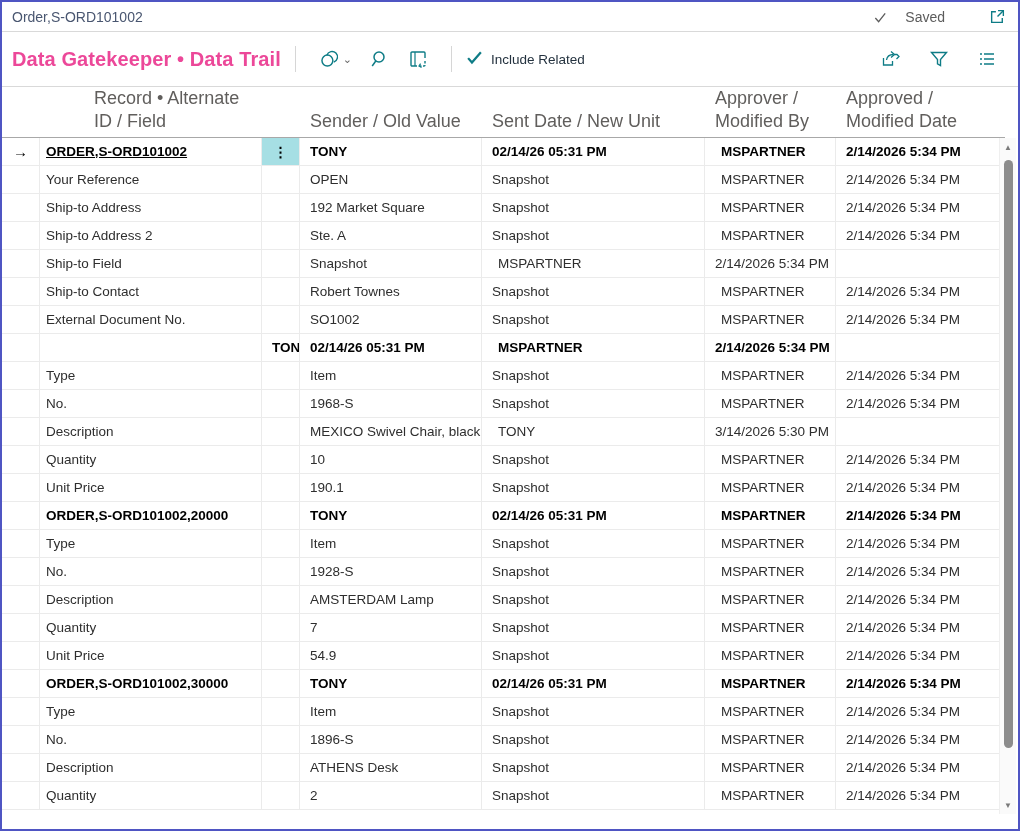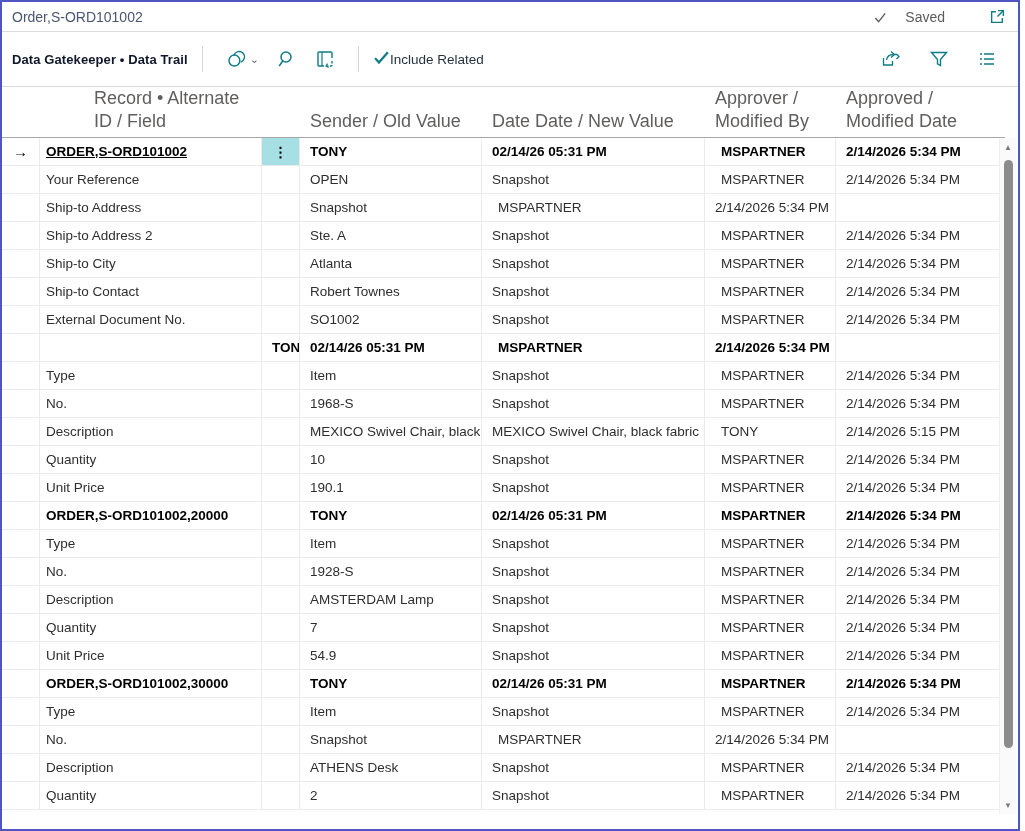--- a/index.html
+++ b/index.html
@@ -16,26 +16,26 @@
   .titlebar .title { font-size:14px; color:#495670; }
   .titlebar .spacer { flex:1; }
   .saved { display:flex; align-items:flex-end; gap:17px; color:#5c5c5c; font-size:14px; margin-right:42px; }
   .saved svg { display:block; }
   .popout-btn { background:none; border:none; cursor:pointer; padding:2px; display:flex; }
   
   .toolbar {
     height:55px; display:flex; align-items:center; padding:0 10px;
     border-bottom:1px solid #d9d9d9;
   }
-  .caption { font-size:13px; font-weight:700; color:#0f172a; letter-spacing:.1px; }
+  .caption { font-size:20px; font-weight:700; color:#ec4899; letter-spacing:.1px; }
   .vdiv { width:1px; height:26px; background:#d6d6d6; margin:0 14px; }
   .tool-btn { background:none; border:none; cursor:pointer; display:flex; align-items:center; gap:3px; padding:4px 9px; }
   .tool-btn svg { display:block; }
   .chev { color:#666; font-size:11px; }
-  .include { display:flex; align-items:center; cursor:pointer; }
+  .include { display:flex; align-items:center; gap:8px; cursor:pointer; }
   .include span { font-size:13.5px; color:#24323f; }
   .toolbar .spacer { flex:1; }
   .right-tools { display:flex; align-items:center; gap:10px; margin-right:2px; }
   
   .grid-header {
     display:grid; grid-template-columns:38px 222px 38px 182px 223px 131px 169px;
     height:50px; align-items:end;
   }
   .grid-header .hcell {
     font-size:18px; color:#605e5c; padding:0 0 8px 10px; white-space:pre-line; line-height:1.25; cursor:pointer;
@@ -167,21 +167,21 @@
         </span>
       </button>
     </span>
   </div>
 
   <div class="grid-header">
     <div class="hcell"></div>
     <div class="hcell first">Record • Alternate ID / Field</div>
     <div class="hcell"></div>
     <div class="hcell">Sender / Old Value</div>
-    <div class="hcell">Date Date / New Value</div>
+    <div class="hcell">Sent Date / New Unit</div>
     <div class="hcell">Approver /
 Modified By</div>
     <div class="hcell">Approved / Modified Date</div>
   </div>
 
   <div class="grid-body">
       <div class="trow bold selected">
     <div class="c-sel">
           <span class="arrow-glyph">→</span>
         </div>
@@ -230,20 +230,23 @@
       <div class="trow">
     <div class="c-sel">
           <span class="arrow-glyph">→</span>
         </div>
     <div class="c-rec">
           <span>Ship-to Address</span>
         </div>
     <div class="c-dots">
           <span class="dots-glyph">⋮</span>
         </div>
+    <div class="c-old">
+          <span>192 Market Square</span>
+        </div>
     <div class="c-new">
           <span>Snapshot</span>
         </div>
     <div class="c-appr">
           <span>MSPARTNER</span>
         </div>
     <div class="c-date">
           <span>2/14/2026 5:34 PM</span>
         </div>
   </div>
@@ -268,27 +271,24 @@
         </div>
     <div class="c-date">
           <span>2/14/2026 5:34 PM</span>
         </div>
   </div>
       <div class="trow">
     <div class="c-sel">
           <span class="arrow-glyph">→</span>
         </div>
     <div class="c-rec">
-          <span>Ship-to City</span>
-        </div>
-    <div class="c-dots">
-          <span class="dots-glyph">⋮</span>
-        </div>
-    <div class="c-old">
-          <span>Atlanta</span>
+          <span>Ship-to Field</span>
+        </div>
+    <div class="c-dots">
+          <span class="dots-glyph">⋮</span>
         </div>
     <div class="c-new">
           <span>Snapshot</span>
         </div>
     <div class="c-appr">
           <span>MSPARTNER</span>
         </div>
     <div class="c-date">
           <span>2/14/2026 5:34 PM</span>
         </div>
@@ -411,28 +411,25 @@
         </div>
     <div class="c-rec">
           <span>Description</span>
         </div>
     <div class="c-dots">
           <span class="dots-glyph">⋮</span>
         </div>
     <div class="c-old">
           <span>MEXICO Swivel Chair, black</span>
         </div>
-    <div class="c-new">
-          <span>MEXICO Swivel Chair, black fabric</span>
-        </div>
     <div class="c-appr">
           <span>TONY</span>
         </div>
     <div class="c-date">
-          <span>2/14/2026 5:15 PM</span>
+          <span>3/14/2026 5:30 PM</span>
         </div>
   </div>
       <div class="trow">
     <div class="c-sel">
           <span class="arrow-glyph">→</span>
         </div>
     <div class="c-rec">
           <span>Quantity</span>
         </div>
     <div class="c-dots">
@@ -660,20 +657,23 @@
   </div>
       <div class="trow">
     <div class="c-sel">
           <span class="arrow-glyph">→</span>
         </div>
     <div class="c-rec">
           <span>No.</span>
         </div>
     <div class="c-dots">
           <span class="dots-glyph">⋮</span>
+        </div>
+    <div class="c-old">
+          <span>1896-S</span>
         </div>
     <div class="c-new">
           <span>Snapshot</span>
         </div>
     <div class="c-appr">
           <span>MSPARTNER</span>
         </div>
     <div class="c-date">
           <span>2/14/2026 5:34 PM</span>
         </div>

